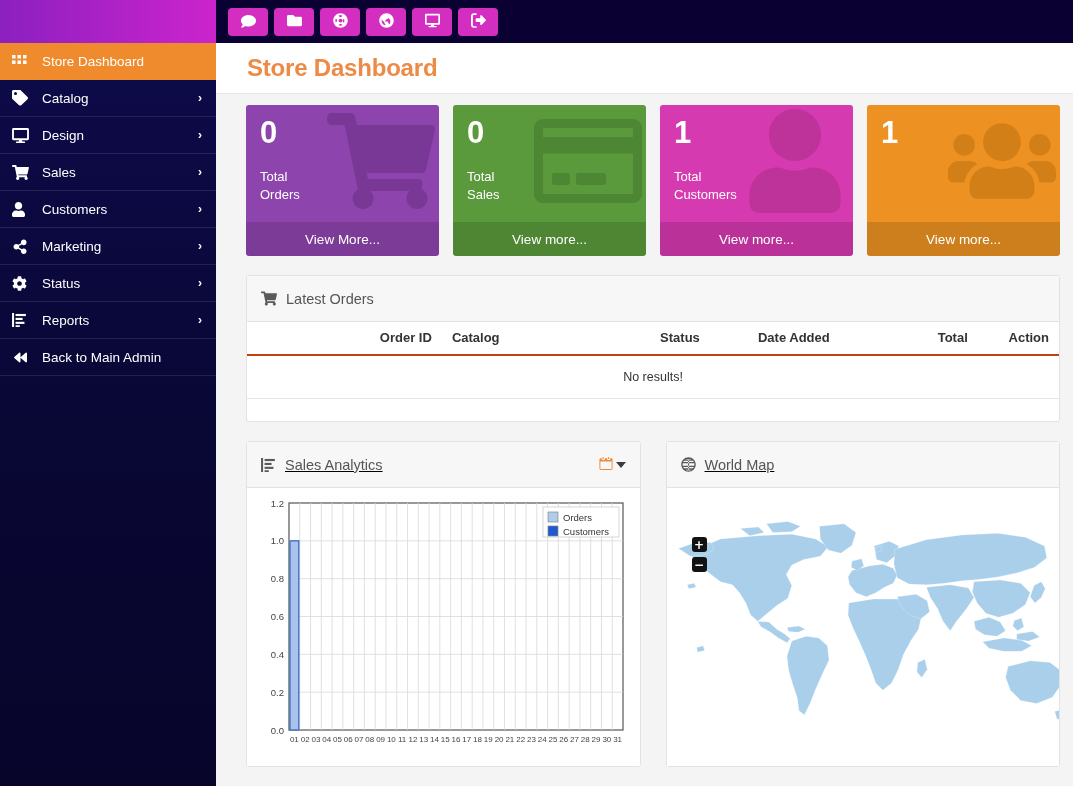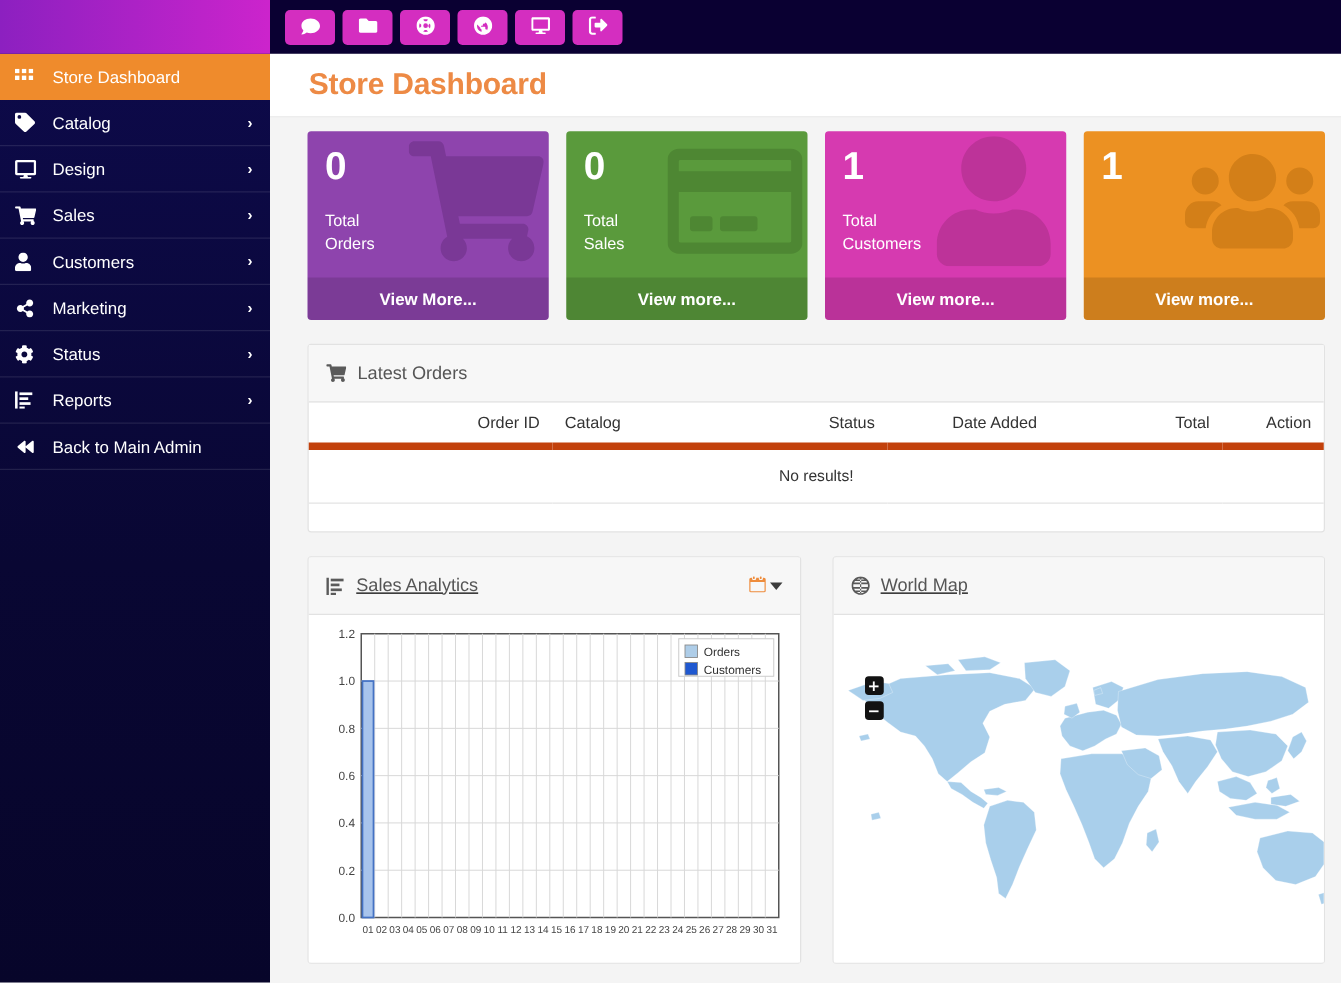--- a/index.html
+++ b/index.html
@@ -110,21 +110,21 @@
     white-space: pre-line;
   }
   .tile-glyph {
     position: absolute; right: 4px; top: 4px;
     width: 108px; height: 104px; z-index: 1; opacity: 1;
   }
   .tile-glyph svg { width: 100%; height: 100%; }
   .tile-foot {
     height: 34px;
     display: flex; align-items: center; justify-content: center;
-    color: #ffffff; font-size: 13.5px; font-weight: bold;
+    color: #ffffff; font-size: 13.5px; font-weight: normal;
   }
   .t-purple { background: #8e44ad; }
   .t-purple .tile-foot { background: rgba(0,0,0,0.13); }
   .t-purple .tile-glyph svg { fill: #7a3896; }
   .t-green { background: #5a9a3c; }
   .t-green .tile-foot { background: rgba(0,0,0,0.13); }
   .t-green .tile-glyph svg { fill: #4e8733; }
   .t-pink { background: #d63ab0; }
   .t-pink .tile-foot { background: rgba(0,0,0,0.13); }
   .t-pink .tile-glyph svg { fill: #bd3399; }
@@ -147,23 +147,23 @@
     padding: 0 14px;
   }
   .panel-head-icon { margin-right: 9px; display: flex; align-items: center; }
   .panel-head-icon svg { fill: #5a5a5a; }
   .panel-title { font-size: 14.5px; color: #555555; flex: 1 1 auto; }
   .panel-head-tools { display: flex; align-items: center; gap: 3px; }
 
   
   .orders-table { width: 100%; border-collapse: collapse; }
   .orders-table th {
-    font-size: 13px; color: #333333; font-weight: normal;
+    font-size: 13px; color: #333333; font-weight: bold;
     padding: 8px 10px 9px 10px;
-    border-bottom: 6px solid #c2410c;
+    border-bottom: 2px solid #c2410c;
     text-align: right;
   }
   .orders-table th.left { text-align: left; }
   .orders-table td {
     font-size: 12.5px; color: #333333;
     padding: 14px 10px;
     text-align: center;
     border-bottom: 1px solid #e4e4e4;
   }
   .table-foot { height: 22px; }

